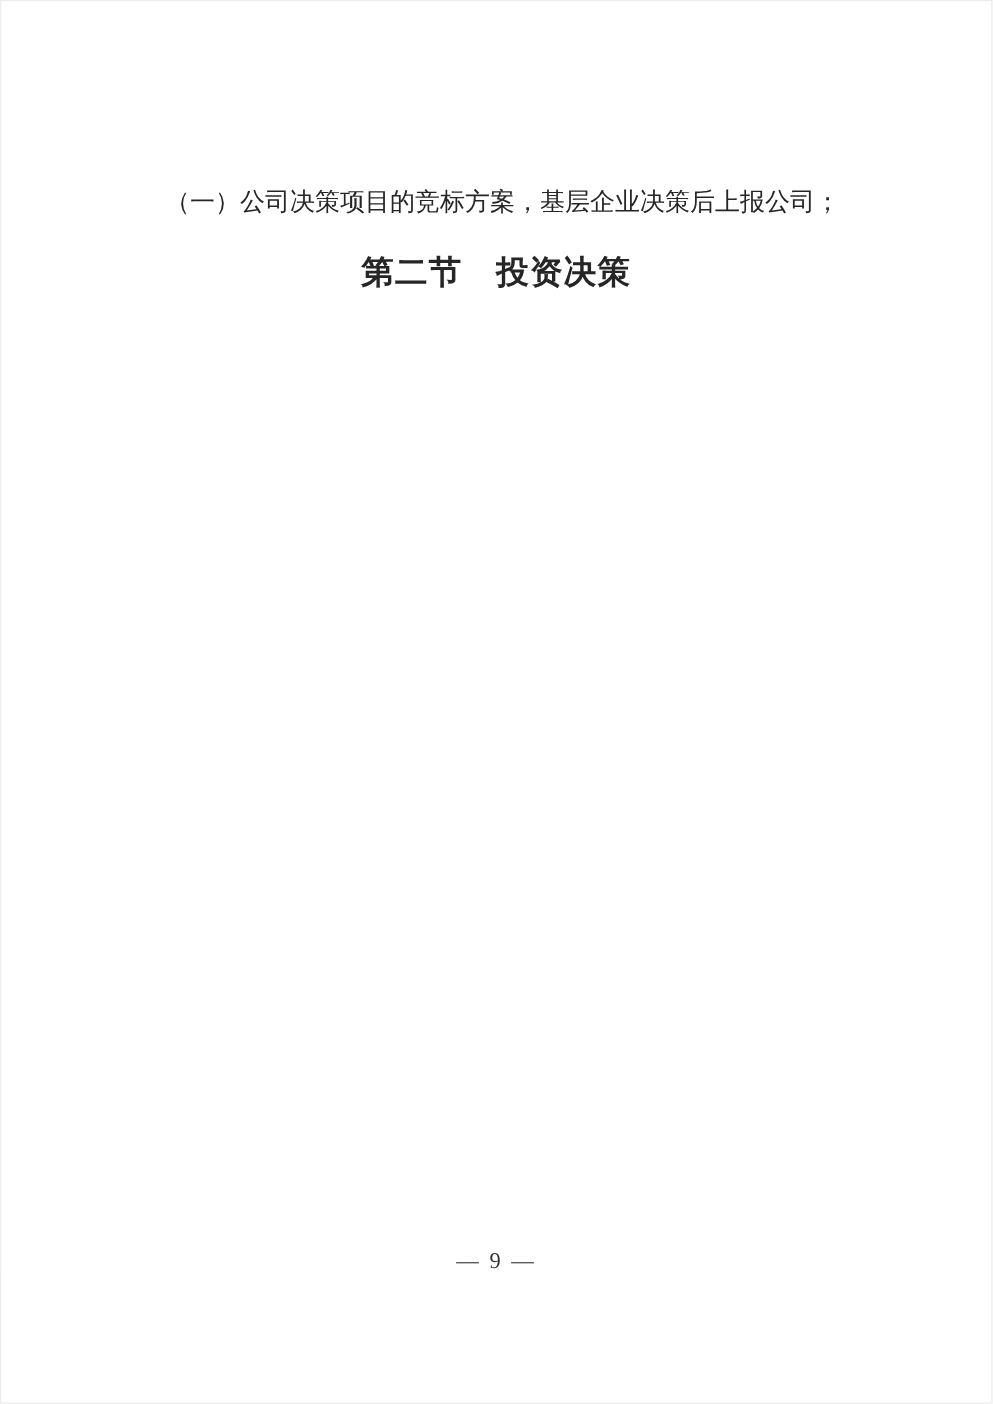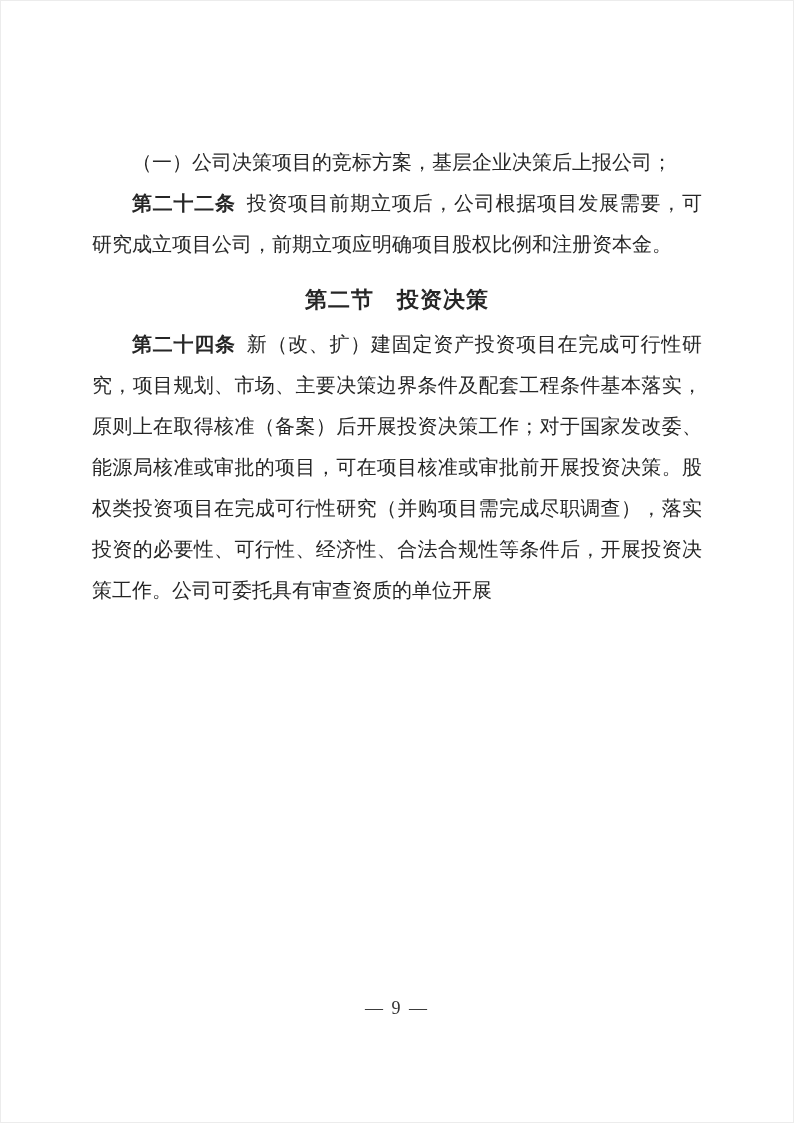--- a/index.html
+++ b/index.html
@@ -32,21 +32,21 @@
   .para {
     margin: 0;
     text-indent: 2em;
   }
   .lead {
     font-weight: bold;
     margin-right: 0.55em;
   }
   .section-heading {
     margin: 14px 0 4px 0;
-    font-size: 22px;
+    font-size: 26px;
     font-weight: bold;
     text-align: center;
     text-indent: 0;
     line-height: 41px;
     letter-spacing: 1px;
   }
   .footer {
     position: absolute;
     left: 0;
     right: 0;
@@ -62,27 +62,21 @@
 
 <div class="page">
   <div class="content">
 
     <p class="para">
       <span>（一）公司决策项目的竞标方案，基层企业决策后上报公司；</span>
     </p>
 
 
 
-    <p class="para">
-      <span class="lead">第二十二条</span><span>投资项目前期立项后，公司根据项目发展需要，可研究成立项目公司，前期立项应明确项目股权比例和注册资本金。</span>
-    </p>
 
     <h2 class="section-heading">第二节　投资决策</h2>
 
 
-    <p class="para">
-      <span class="lead">第二十四条</span><span>新（改、扩）建固定资产投资项目在完成可行性研究，项目规划、市场、主要决策边界条件及配套工程条件基本落实，原则上在取得核准（备案）后开展投资决策工作；对于国家发改委、能源局核准或审批的项目，可在项目核准或审批前开展投资决策。股权类投资项目在完成可行性研究（并购项目需完成尽职调查），落实投资的必要性、可行性、经济性、合法合规性等条件后，开展投资决策工作。公司可委托具有审查资质的单位开展</span>
-    </p>
 
   </div>
 
   <div class="footer">— 9 —</div>
 </div>
 
 </body></html>

